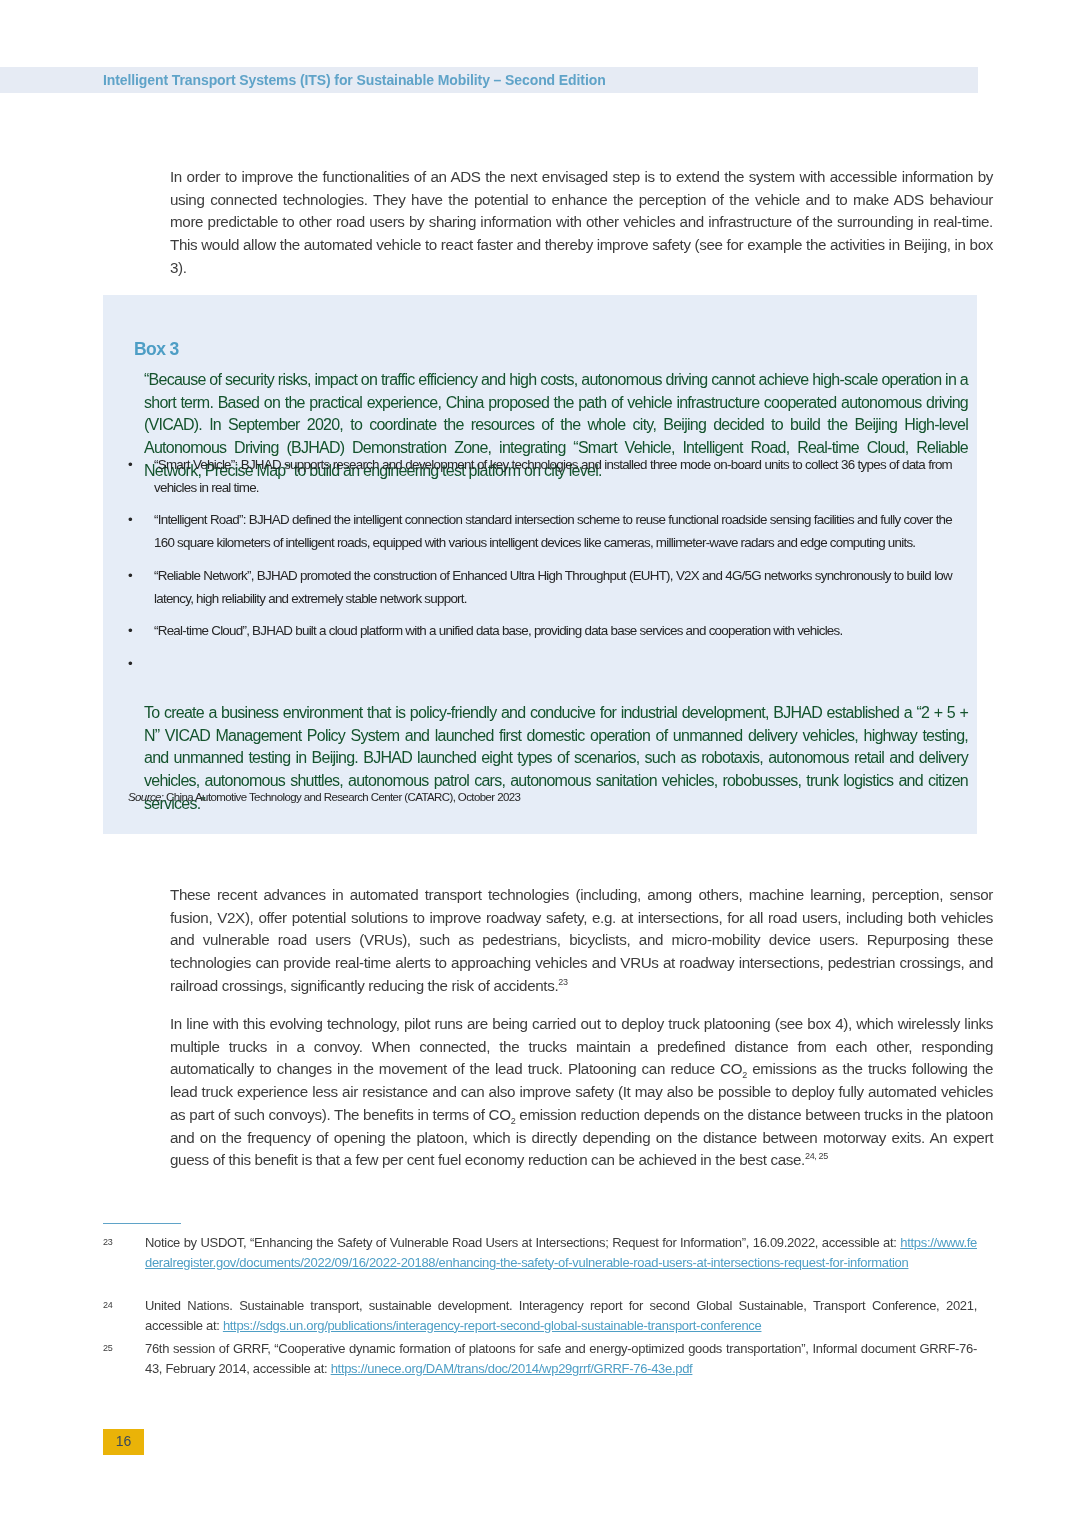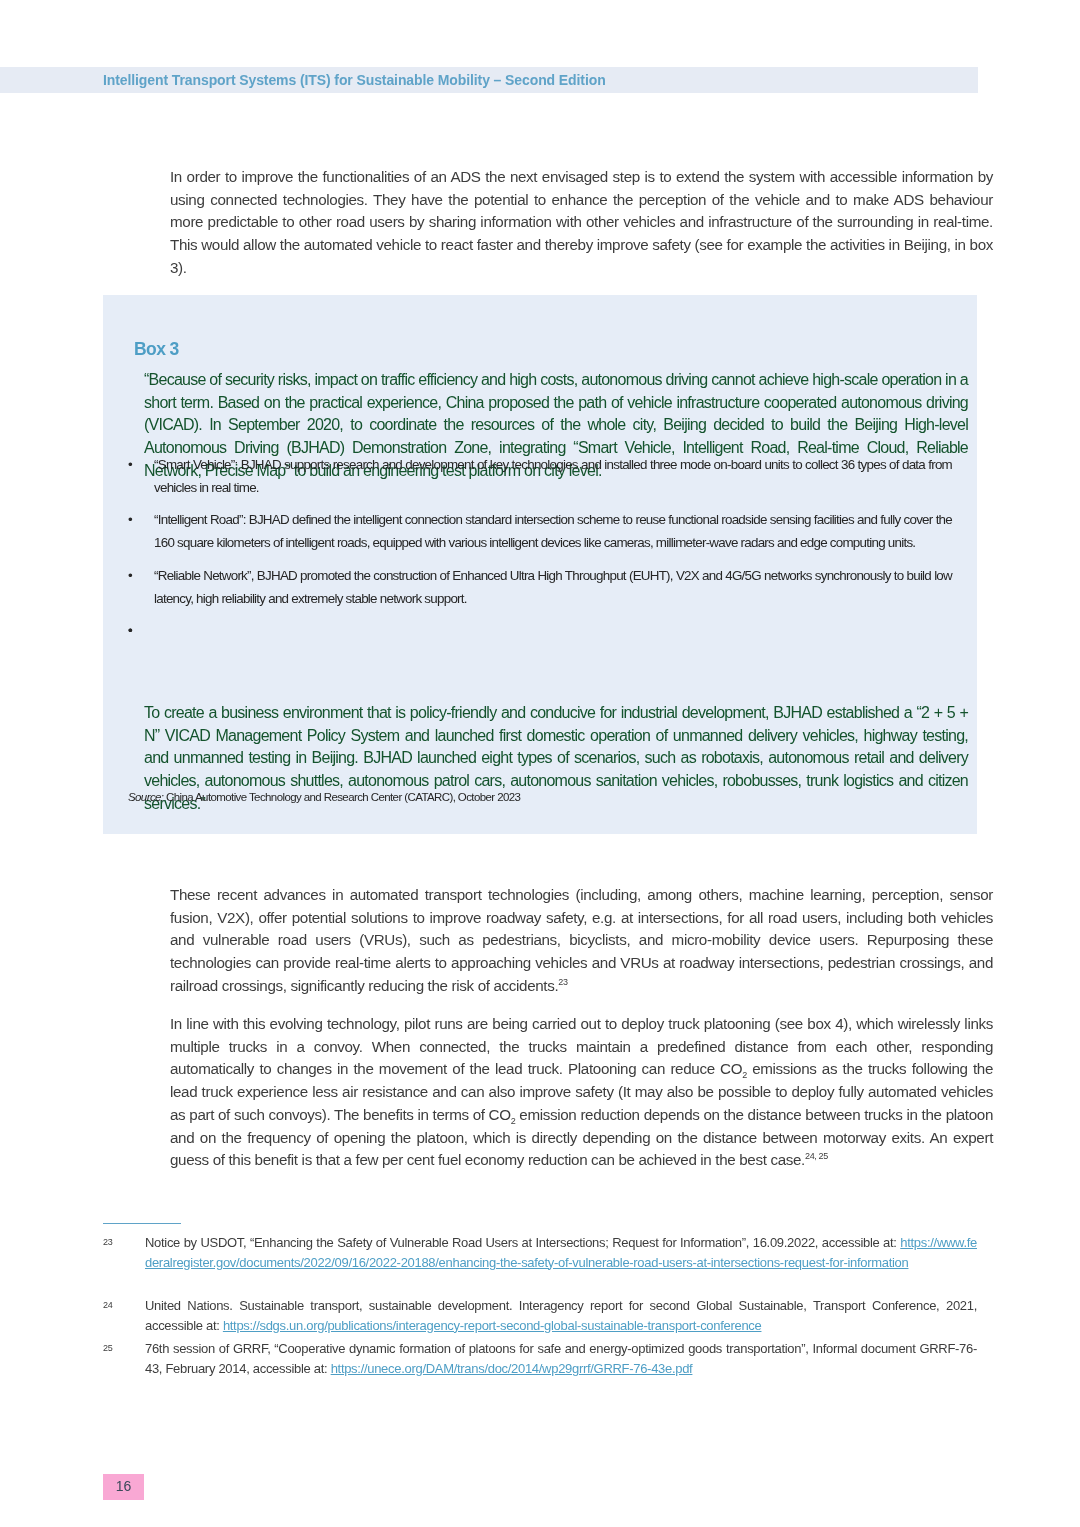--- a/index.html
+++ b/index.html
@@ -23,39 +23,39 @@
   .box-source { position: absolute; left: 25px; top: 496px; font-size: 11.5px; color: #262626; letter-spacing: -0.6px; white-space: nowrap; }
   .box-source i { font-style: italic; }
   .fn-rule { position: absolute; left: 103px; top: 1223px; width: 78px; height: 1px; background: #5fa3c8; }
   .footnote { position: absolute; left: 103px; width: 874px; font-size: 13px; line-height: 19.5px; color: #3d3d3d; letter-spacing: -0.3px; }
   .fn-num { position: absolute; left: 0; top: 0; font-size: 9px; }
   .fn-text { display: block; margin-left: 42px; text-align: justify; }
   .fn-link { color: #4e9ec5; text-decoration: underline; word-break: break-all; }
   .fn23 { top: 1233px; }
   .fn24 { top: 1296px; }
   .fn25 { top: 1339px; }
-  .page-num-box { position: absolute; left: 103px; top: 1429px; width: 41px; height: 26px; background: #f9a8d4; margin-top: 45px; }
+  .page-num-box { position: absolute; left: 103px; top: 1429px; width: 41px; height: 26px; background: #eab308; }
   .page-num { position: absolute; left: 0; top: 4px; width: 41px; text-align: center; font-size: 14px; color: #3a4a5a; }
 </style>
 </head>
 <body>
 
 <div class="header-band"></div>
 <div class="header-title">Intelligent Transport Systems (ITS) for Sustainable Mobility  –  Second Edition</div>
 
 <p class="para p1">In order to improve the functionalities of an ADS the next envisaged step is to extend the system with accessible information by using connected technologies. They have the potential to enhance the perception of the vehicle and to make ADS behaviour more predictable to other road users by sharing information with other vehicles and infrastructure of the surrounding in real-time. This would allow the automated vehicle to react faster and thereby improve safety (see for example the activities in Beijing, in box 3).</p>
 
 <div class="box">
   <span class="box-label">Box 3</span>
   <p class="box-body bp1">“Because of security risks, impact on traffic efficiency and high costs, autonomous driving cannot achieve high-scale operation in a short term. Based on the practical experience, China proposed the path of vehicle infrastructure cooperated autonomous driving (VICAD). In September 2020, to coordinate the resources of the whole city, Beijing decided to build the Beijing High-level Autonomous Driving (BJHAD) Demonstration Zone, integrating “Smart Vehicle, Intelligent Road, Real-time Cloud, Reliable Network, Precise Map” to build an engineering test platform on city level.</p>
   <ul class="bullets">
     <li><span class="bullet-dot">•</span><span>“Smart Vehicle”: BJHAD supports research and development of key technologies and installed three mode on-board units to collect 36 types of data from vehicles in real time.</span></li>
     <li><span class="bullet-dot">•</span><span>“Intelligent Road”: BJHAD defined the intelligent connection standard intersection scheme to reuse functional roadside sensing facilities and fully cover the 160 square kilometers of intelligent roads, equipped with various intelligent devices like cameras, millimeter-wave radars and edge computing units.</span></li>
     <li><span class="bullet-dot">•</span><span>“Reliable Network”, BJHAD promoted the construction of Enhanced Ultra High Throughput (EUHT), V2X and 4G/5G networks synchronously to build low latency, high reliability and extremely stable network support.</span></li>
-    <li><span class="bullet-dot">•</span></li>
+    <li><span class="bullet-dot">•</span><span>“Real-time Cloud”, BJHAD built a cloud platform with a unified data base, providing data base services and cooperation with vehicles.</span></li>
     <li><span class="bullet-dot">•</span></li>
   </ul>
   <p class="box-body bp2">To create a business environment that is policy-friendly and conducive for industrial development, BJHAD established a “2 + 5 + N” VICAD Management Policy System and launched first domestic operation of unmanned delivery vehicles, highway testing, and unmanned testing in Beijing. BJHAD launched eight types of scenarios, such as robotaxis, autonomous retail and delivery vehicles, autonomous shuttles, autonomous patrol cars, autonomous sanitation vehicles, robobusses, trunk logistics and citizen services.”</p>
   <div class="box-source"><i>Source:</i><span> China Automotive Technology and Research Center (CATARC), October 2023</span></div>
 </div>
 
 <p class="para p2"><span>These recent advances in automated transport technologies (including, among others, machine learning, perception, sensor fusion, V2X), offer potential solutions to improve roadway safety, e.g. at intersections, for all road users, including both vehicles and vulnerable road users (VRUs), such as pedestrians, bicyclists, and micro-mobility device users. Repurposing these technologies can provide real-time alerts to approaching vehicles and VRUs at roadway intersections, pedestrian crossings, and railroad crossings, significantly reducing the risk of accidents.</span><sup>23</sup></p>
 
 <p class="para p3"><span>In line with this evolving technology, pilot runs are being carried out to deploy truck platooning (see box 4), which wirelessly links multiple trucks in a convoy. When connected, the trucks maintain a predefined distance from each other, responding automatically to changes in the movement of the lead truck. Platooning can reduce CO</span><sub>2</sub><span> emissions as the trucks following the lead truck experience less air resistance and can also improve safety (It may also be possible to deploy fully automated vehicles as part of such convoys). The benefits in terms of CO</span><sub>2</sub><span> emission reduction depends on the distance between trucks in the platoon and on the frequency of opening the platoon, which is directly depending on the distance between motorway exits. An expert guess of this benefit is that a few per cent fuel economy reduction can be achieved in the best case.</span><sup>24, 25</sup></p>
 

